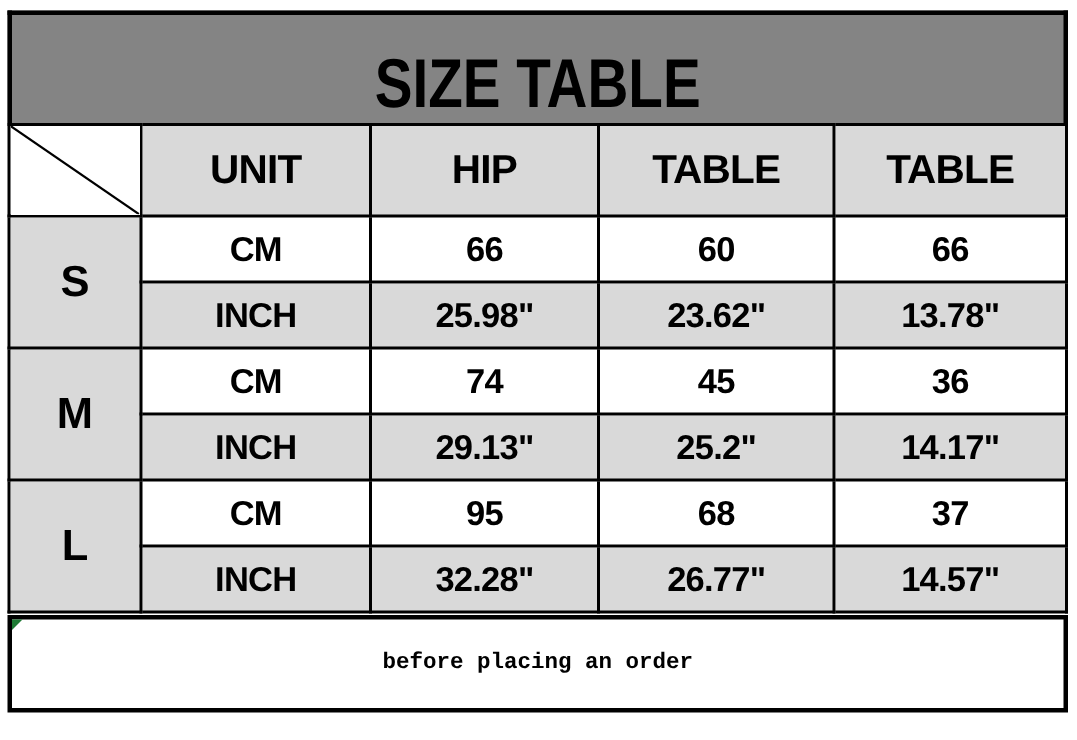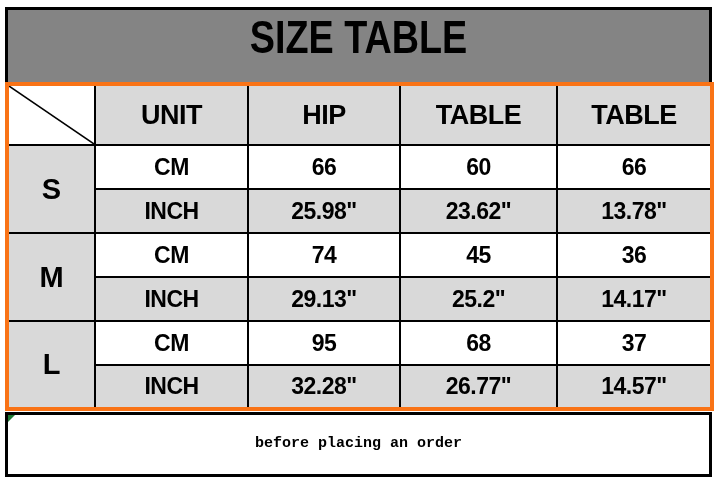--- a/index.html
+++ b/index.html
@@ -21,36 +21,36 @@
     top: 7px;
     width: 707px;
   }
   
   .title-block {
     background: #848484;
     border: 3px solid #000;
     border-bottom: 0;
     height: 72px;
     display: flex;
-    align-items: flex-start;
+    align-items: flex-end;
     justify-content: center;
   }
   .title-block .title-text {
     font-size: 46px;
     font-weight: 700;
     letter-spacing: 0px;
     transform: scaleX(0.82);
     white-space: nowrap;
   }
   
   table.size-table {
     border-collapse: collapse;
     table-layout: fixed;
     width: 707px;
-    border: 4px solid #f97316;
+    border: 1px solid #f97316;
   }
   table.size-table th,
   table.size-table td {
     border: 2px solid #000;
     text-align: center;
     vertical-align: middle;
     padding: 0;
     overflow: hidden;
   }
   tr.hdr { height: 61px; }

